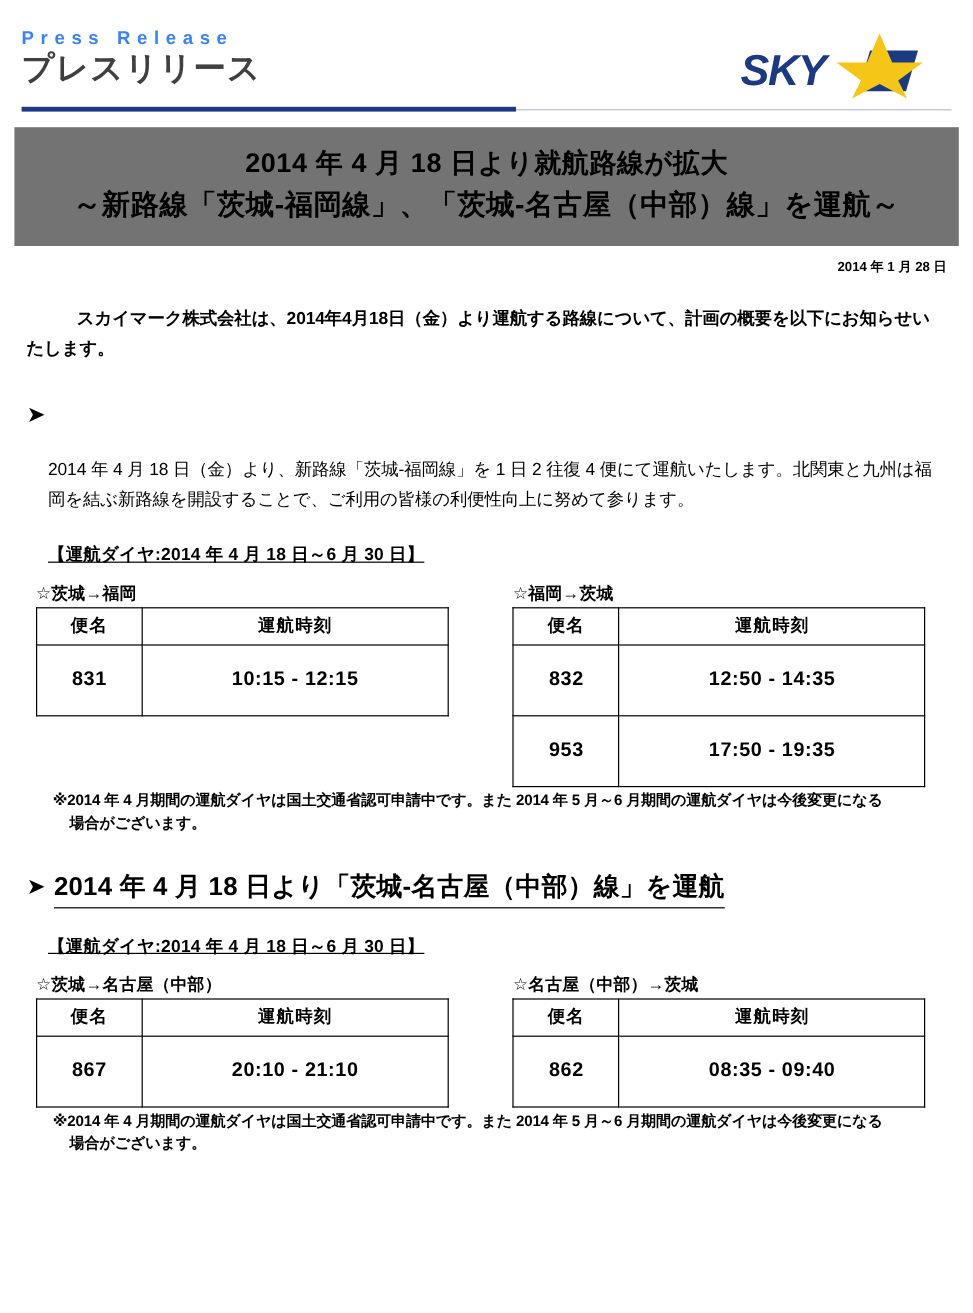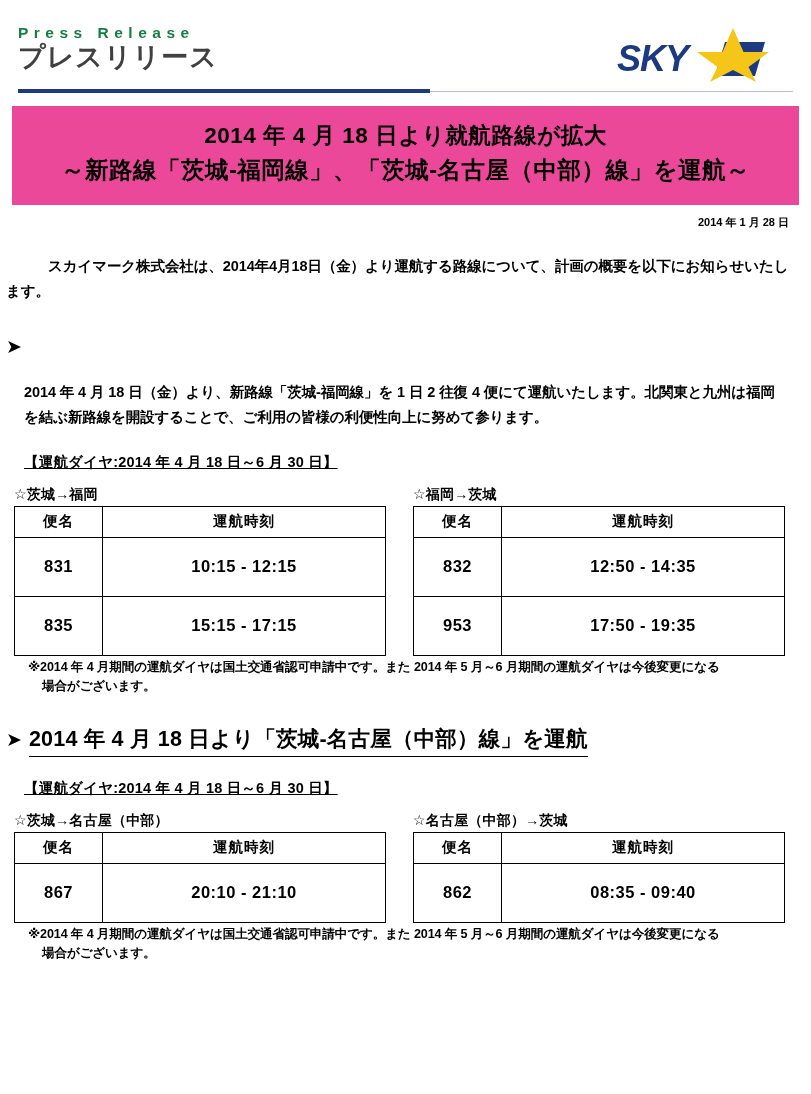--- a/index.html
+++ b/index.html
@@ -26,21 +26,21 @@
   .brandblock {
     position: absolute;
     left: 18px;
     top: 24px;
     width: 420px;
   }
   .press-release-en {
     font-size: 15.5px;
     font-weight: bold;
     letter-spacing: 5.5px;
-    color: #15803d;
+    color: #3b82f6;
     line-height: 1.1;
     margin-bottom: 1px;
     white-space: nowrap;
   }
   .press-release-jp {
     font-size: 27px;
     font-weight: bold;
     letter-spacing: 1px;
     color: #404040;
     line-height: 1.12;
@@ -68,21 +68,21 @@
     position: absolute;
     right: 18px;
     top: 26px;
     width: 180px;
     height: 56px;
   }
 
   
   .title-banner {
     margin: 10px 12px 0 12px;
-    background: #ec4899;
+    background: #737373;
     padding: 14px 10px 18px 10px;
     text-align: center;
   }
   .title-line {
     font-size: 22.5px;
     font-weight: bold;
     color: #000;
     line-height: 1.45;
     letter-spacing: 0.5px;
     white-space: nowrap;
@@ -95,21 +95,21 @@
   .doc-date {
     text-align: right;
     padding: 10px 22px 0 0;
     font-size: 11px;
     font-weight: bold;
     color: #000;
   }
 
   
   .content {
-    padding: 0 22px 0 6px;
+    padding: 0 22px 0 22px;
     margin-top: 11px;
   }
   .intro {
     margin-top: 24px;
     font-size: 14.5px;
     font-weight: bold;
     line-height: 1.75;
     text-indent: 42px;
     letter-spacing: -0.1px;
   }
@@ -135,21 +135,21 @@
     line-height: 1.35;
     border-bottom: 1.6px solid #000;
     padding-bottom: 2px;
     letter-spacing: 0.2px;
     white-space: nowrap;
   }
   .section-body {
     margin-top: 20px;
     padding-left: 18px;
     font-size: 14.5px;
-    font-weight: bold;
+    font-weight: normal;
     line-height: 1.75;
     letter-spacing: -0.1px;
   }
   .schedule-label {
     margin-top: 22px;
     padding-left: 18px;
     font-size: 14.5px;
     font-weight: bold;
     letter-spacing: 0.2px;
     text-decoration: underline;
@@ -168,21 +168,21 @@
   .table-block.left { padding-left: 8px; }
   .table-block.right { padding-left: 22px; }
   .table-caption {
     font-size: 14px;
     font-weight: bold;
     margin-bottom: 2px;
     letter-spacing: 0.2px;
   }
   table.sched {
     border-collapse: collapse;
-    width: 372px;
+    width: 344px;
     table-layout: fixed;
   }
   table.sched th, table.sched td {
     border: 1.3px solid #000;
     text-align: center;
     font-weight: bold;
     color: #000;
   }
   table.sched th {
     font-size: 14.5px;
@@ -266,24 +266,20 @@
             <tr>
               <th>便名</th>
               <th>運航時刻</th>
             </tr>
           </thead>
           <tbody>
             <tr>
               <td>831</td>
               <td>10:15 - 12:15</td>
             </tr>
-            <tr>
-              <td>835</td>
-              <td>15:15 - 17:15</td>
-            </tr>
           </tbody>
         </table>
       </div>
 
       <div class="table-block right">
         <div class="table-caption">☆福岡→茨城</div>
         <table class="sched">
           <colgroup>
               <col class="flight">
               <col>

